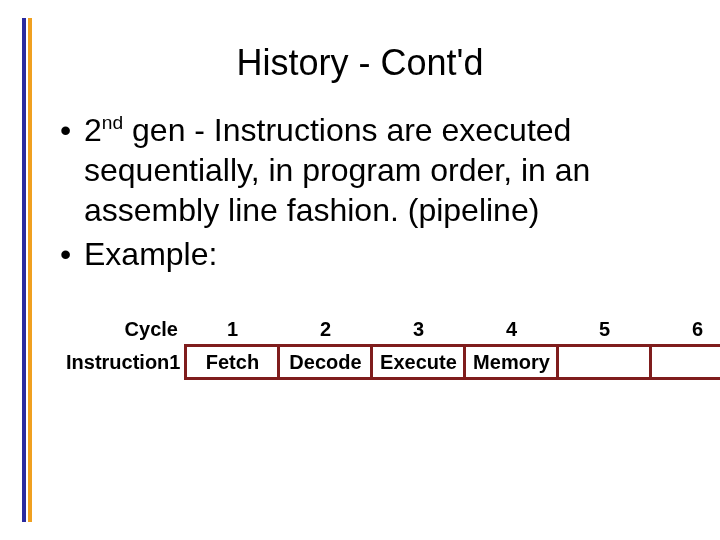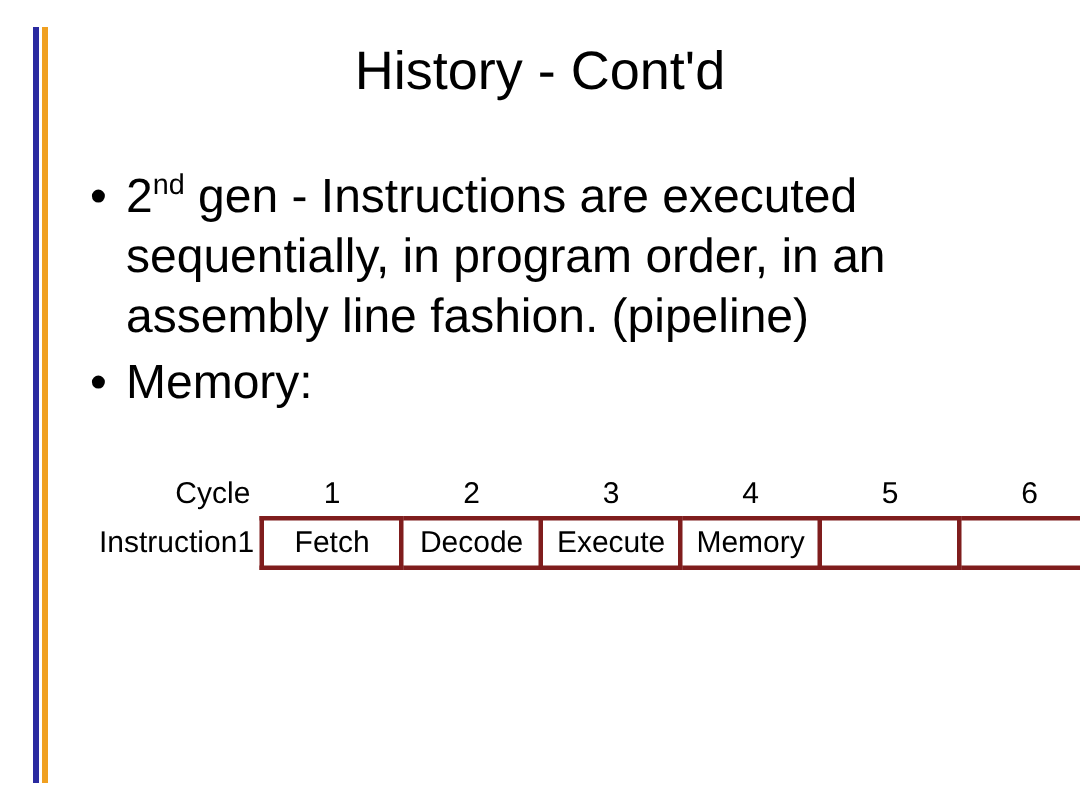--- a/index.html
+++ b/index.html
@@ -20,21 +20,21 @@
   .stripe {
     position: absolute;
     top: 18px;
     bottom: 18px;
     width: 4px;
   }
   .stripe.blue  { left: 22px; background: #2a2aa0; }
   .stripe.orange{ left: 28px; background: #f0a020; }
   .title {
     position: absolute;
-    top: 26px;
+    top: 42px;
     left: 0;
     right: 0;
     text-align: center;
     font-size: 36px;
     font-weight: 400;
   }
   .body {
     position: absolute;
     top: 110px;
     left: 60px;
@@ -60,21 +60,21 @@
   }
   sup { font-size: 0.6em; }
   .table-wrap {
     margin-top: 40px;
     font-size: 20px;
   }
   table {
     border-collapse: collapse;
   }
   th, td {
-    font-weight: 400;
+    font-weight: 700;
     text-align: center;
     padding: 2px 6px;
     height: 26px;
   }
   .hdr-label {
     text-align: right;
     padding-right: 8px;
     border: none;
   }
   .row-label {
@@ -97,21 +97,21 @@
   <div class="stripe orange"></div>
 
   <div class="title">History - Cont'd</div>
 
   <div class="body">
     <ul class="bullets">
       <li>
         <span>2</span><sup>nd</sup><span> gen - Instructions are executed sequentially, in program order, in an assembly line fashion. (pipeline)</span>
       </li>
       <li>
-        <span>Memory:</span>
+        <span>Example:</span>
       </li>
     </ul>
 
     <div class="table-wrap">
       <table>
         <tbody>
             <tr>
           <th class="hdr-label">Cycle</th>
           <th class="col-w">1</th>
           <th class="col-w">2</th>

